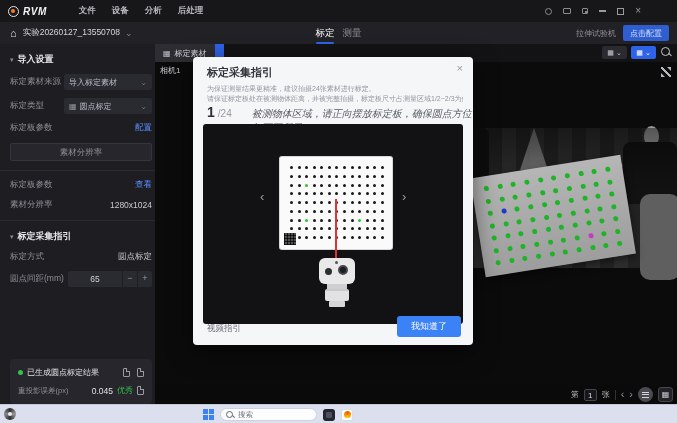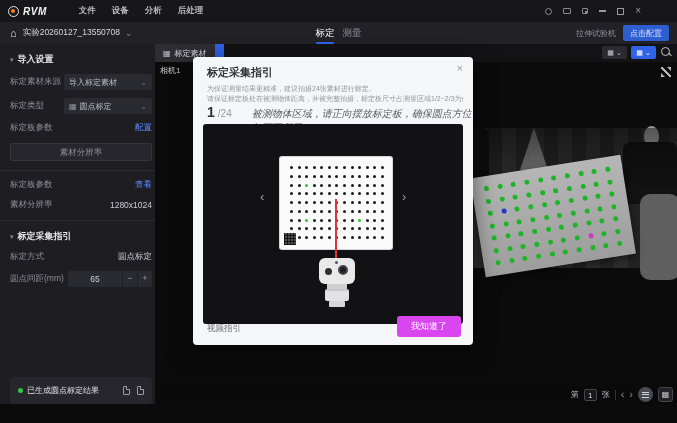--- a/index.html
+++ b/index.html
@@ -130,21 +130,21 @@
   .red-line { position:absolute; left:132px; top:75px; width:1.5px; height:60px; background:#e03434; }
   .cam { position:absolute; left:115px; top:134px; width:38px; }
   .cam-body { width:36px; height:26px; background:#e9e9ea; border-radius:6px; position:relative; margin:0 auto; }
   .cam-eye1 { position:absolute; left:6px; top:10px; width:7px; height:7px; border-radius:50%; background:#2e2e30; }
   .cam-eye2 { position:absolute; left:19px; top:7px; width:10px; height:10px; border-radius:50%; border:2.5px solid #46464c; background:#1d1d20; }
   .cam-dot { position:absolute; left:16px; top:3px; width:3px; height:3px; border-radius:50%; background:#55555a; }
   .cam-neck { width:20px; height:5px; background:#cfcfd2; margin:0 auto; }
   .cam-barrel { width:24px; height:12px; background:#e2e2e4; border-radius:2px; margin:0 auto; border-top:2px solid #c9c9cc; }
   .cam-base { width:16px; height:6px; background:#d6d6d8; border-radius:1px; margin:0 auto; }
   .m-guide { position:absolute; left:14px; bottom:10px; font-size:8.5px; color:#6e6e78; }
-  .m-confirm { position:absolute; right:12px; bottom:8px; background:#d946ef; color:#fff; font-size:9px; padding:4px 14px; border-radius:3px; }
+  .m-confirm { position:absolute; right:12px; bottom:8px; background:#3b82f6; color:#fff; font-size:9px; padding:4px 14px; border-radius:3px; }
 
   
   .taskbar { position:absolute; left:0; right:0; bottom:0; height:19px; background:#dbdfee; border-top:1px solid #c3c8dd; }
   .swirl { position:absolute; left:4px; top:3px; width:12px; height:12px; border-radius:50%; background:conic-gradient(#2e2e2e,#9a9a9a,#2e2e2e,#8a8a8a,#2e2e2e); }
   .swirl::after { content:""; position:absolute; left:4px; top:4px; width:4px; height:4px; border-radius:50%; background:#e9ecf6; }
   .tb-center { position:absolute; left:203px; top:3px; display:flex; align-items:center; gap:6px; }
   .win-ic { width:11px; height:11px; display:grid; grid-template-columns:5px 5px; grid-template-rows:5px 5px; gap:1px; }
   .win-ic span { background:#3b82f6; }
   .search-pill { width:97px; height:13px; background:#fdfdfe; border:1px solid #cdd2e3; border-radius:7px; display:flex; align-items:center; padding:0 5px; gap:4px; }
   .s-mag { width:8px; height:8px; position:relative; flex:none; }
@@ -252,20 +252,28 @@
 
     <div class="spacer"></div>
 
     <div class="result-card">
       <div class="rc-head">
         <span class="rc-dot"></span>
         <span class="rc-title">已生成圆点标定结果</span>
         <span class="doc-ic"></span>
         <span class="doc-ic" style="margin-left:3px;"></span>
       </div>
+      <div class="rc-row">
+        <span class="rc-label">重投影误差(px)</span>
+        <span class="rc-vals">
+          <span class="rc-val">0.045</span>
+          <span class="badge-good">优秀</span>
+          <span class="doc-ic"></span>
+        </span>
+      </div>
     </div>
 
   </aside>
 
   <main class="main">
     <div class="tabstrip">
       <div class="mtab">
         <span class="mt-ic">▦</span>
         <span>标定素材</span>
       </div>
@@ -564,14 +572,31 @@
         </div>
         <div class="cam-neck"></div>
         <div class="cam-barrel"></div>
         <div class="cam-base"></div>
       </div>
     </div>
     <div class="m-guide">视频指引</div>
     <div class="m-confirm">我知道了</div>
   </div>
 
+  <footer class="taskbar">
+    <span class="swirl"></span>
+    <div class="tb-center">
+      <span class="win-ic">
+          <span></span>
+          <span></span>
+          <span></span>
+          <span></span>
+        </span>
+      <span class="search-pill">
+        <span class="s-mag"></span>
+        <span class="search-text">搜索</span>
+      </span>
+      <span class="tb-dark"></span>
+      <span class="tb-orange"></span>
+    </div>
+  </footer>
 
 </div>
 
 </body></html>

